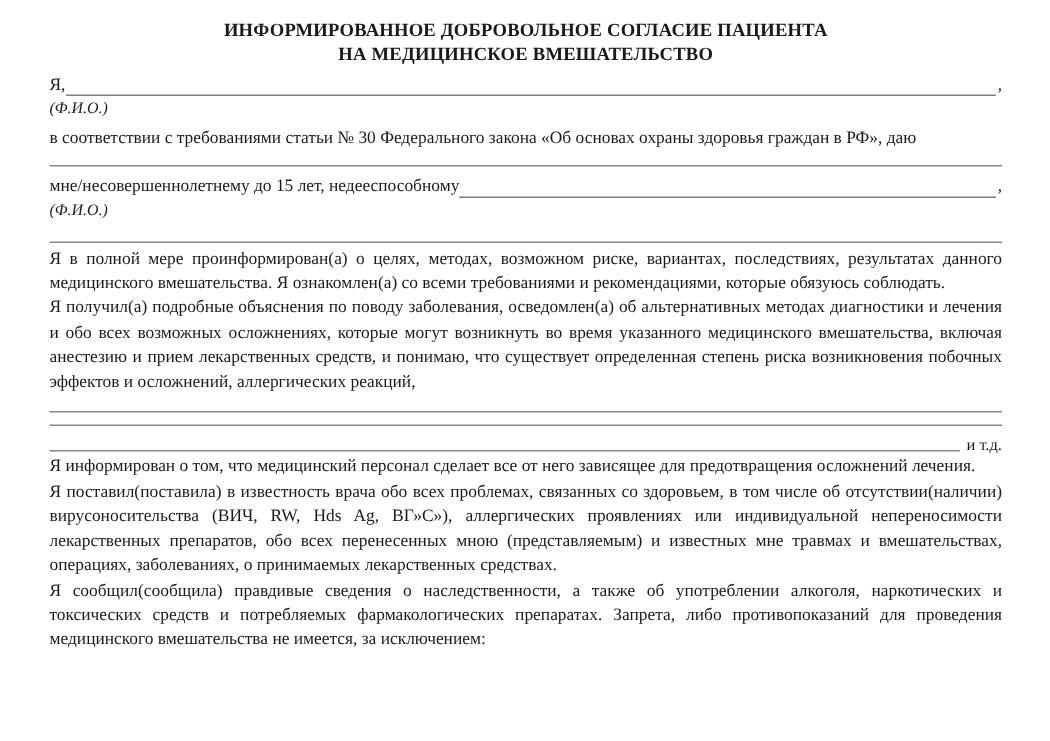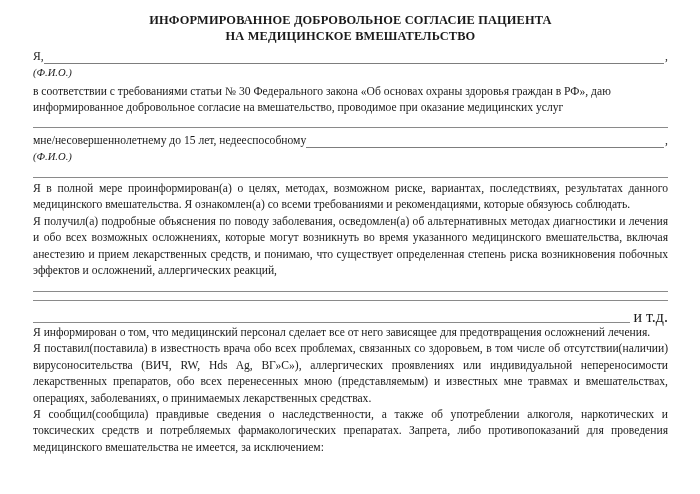--- a/index.html
+++ b/index.html
@@ -87,21 +87,21 @@
   }
   .rule-row {
     display: flex;
     align-items: flex-end;
   }
   .rule-row .rule {
     flex: 1 1 auto;
   }
   .rule-row .rule-tail {
     flex: 0 0 auto;
-    font-size: 16px;
+    font-size: 11px;
     padding-left: 4px;
     line-height: 1;
     transform: translateY(2px);
   }
 
   .sp-2  { height: 2px; }
   .sp-3  { height: 3px; }
   .sp-4  { height: 4px; }
   .sp-5  { height: 5px; }
   .sp-6  { height: 6px; }
@@ -125,21 +125,20 @@
   <div class="field-row">
     <span class="field-label">Я,</span>
     <span class="field-fill"></span>
     <span class="field-tail">,</span>
   </div>
   <div class="caption">(Ф.И.О.)</div>
 
   <div class="sp-4"></div>
 
   <div class="para">в соответствии с требованиями статьи № 30 Федерального закона «Об основах охраны здоровья граждан в РФ», даю</div>
-  <div class="para">информированное добровольное согласие на вмешательство, проводимое при оказание медицинских услуг</div>
 
   <div class="sp-10"></div>
 
   <div class="rule"></div>
 
   <div class="sp-5"></div>
 
   <div class="field-row">
     <span class="field-label">мне/несовершеннолетнему до 15 лет, недееспособному</span>
     <span class="field-fill"></span>

